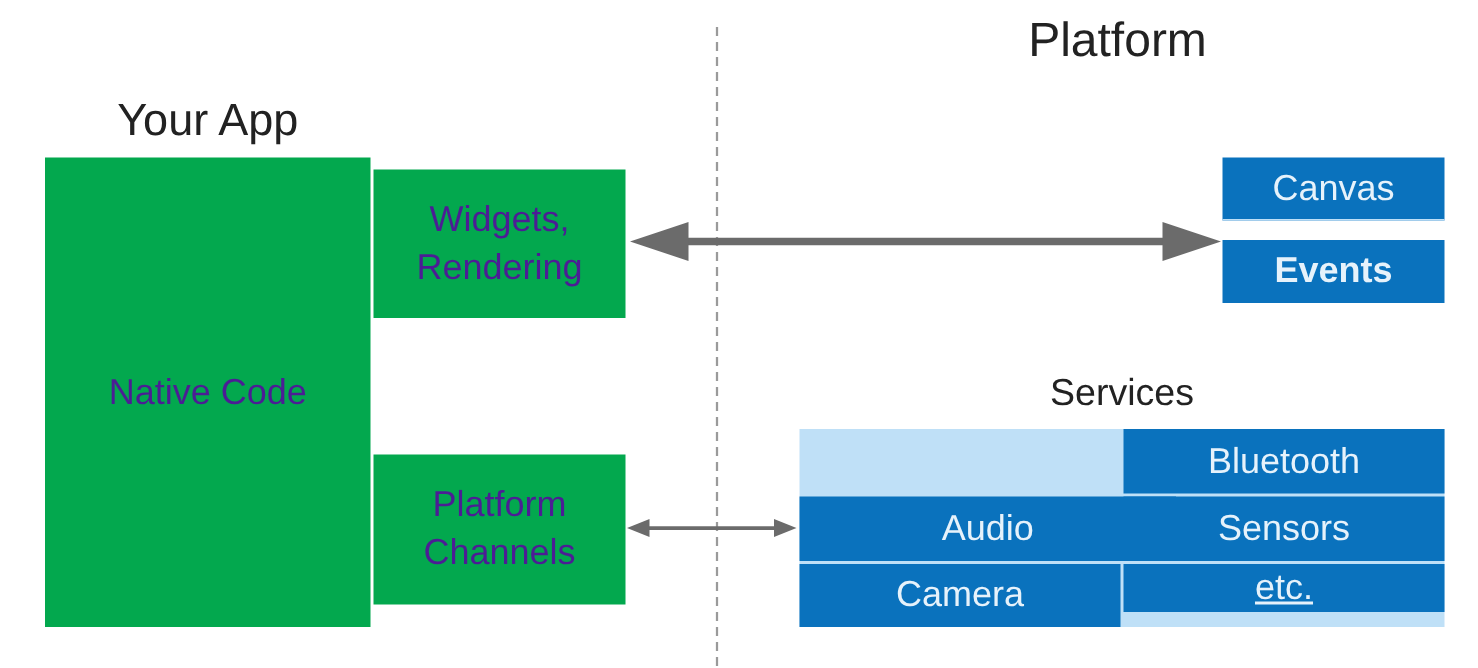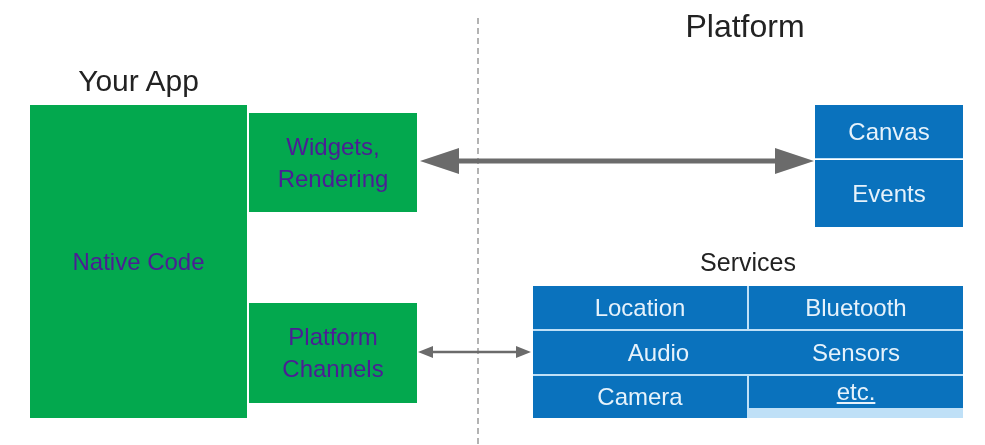--- a/index.html
+++ b/index.html
@@ -33,35 +33,32 @@
 </div>
 
 <div class="abs green" style="left:249px; top:303px; width:168px; height:100px; font-size:24px; line-height:32px; flex-direction:column;">
   <span>Platform</span>
   <span>Channels</span>
 </div>
 
 <div class="abs label-dark" style="left:640px; top:8px; width:210px; font-size:32px;">Platform</div>
 
 <div class="abs" style="left:815px; top:105px; width:148px; height:110px;">
-  <div class="abs blue cell" style="left:0; top:0; width:148px; height:54px; font-size:24px; border-bottom:1px solid #bfe0f7;">
+  <div class="abs blue cell" style="left:0; top:0; width:148px; height:42px; font-size:24px; border-bottom:1px solid #bfe0f7;">
     <span>Canvas</span>
   </div>
-  <div class="abs blue cell" style="left:0; top:55px; width:148px; height:67px; font-size:24px;">
+  <div class="abs blue cell" style="left:0; top:55px; width:148px; height:42px; font-size:24px;font-weight:bold;">
     <span>Events</span>
   </div>
 </div>
 
 <div class="abs label-dark" style="left:648px; top:248px; width:200px; font-size:25px;">Services</div>
 
 <div class="abs" style="left:533px; top:286px; width:430px; height:132px; background:#bfe0f7;">
 
-  <div class="abs blue" style="left:0; top:0; width:214px; height:43px; font-size:24px;">
-    <span>Location</span>
-  </div>
   <div class="abs blue" style="left:216px; top:0; width:214px; height:43px; font-size:24px;">
     <span>Bluetooth</span>
   </div>
 
   <div class="abs blue" style="left:0; top:45px; width:251px; height:43px; font-size:24px;">
     <span>Audio</span>
   </div>
   <div class="abs blue" style="left:216px; top:45px; width:214px; height:43px; font-size:24px;">
     <span>Sensors</span>
   </div>

